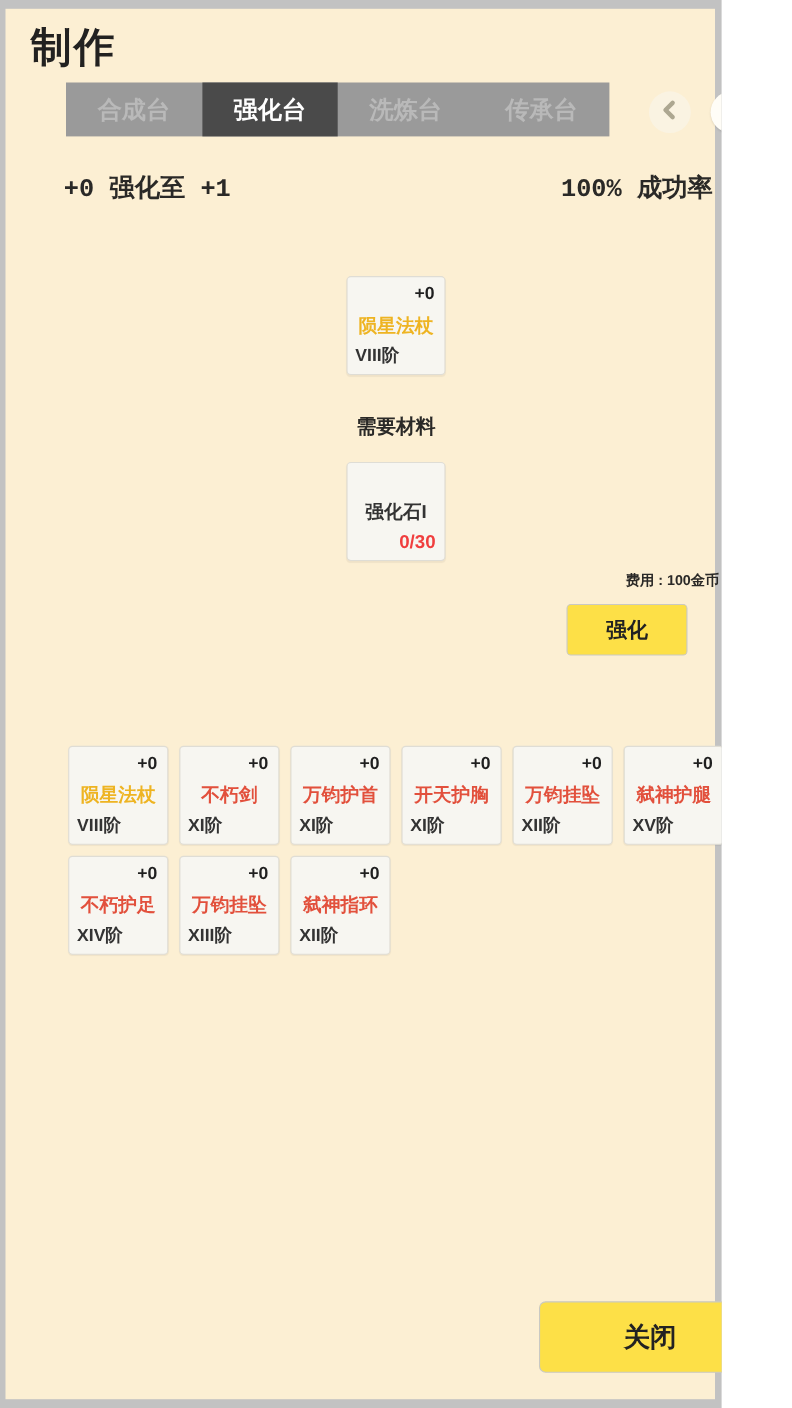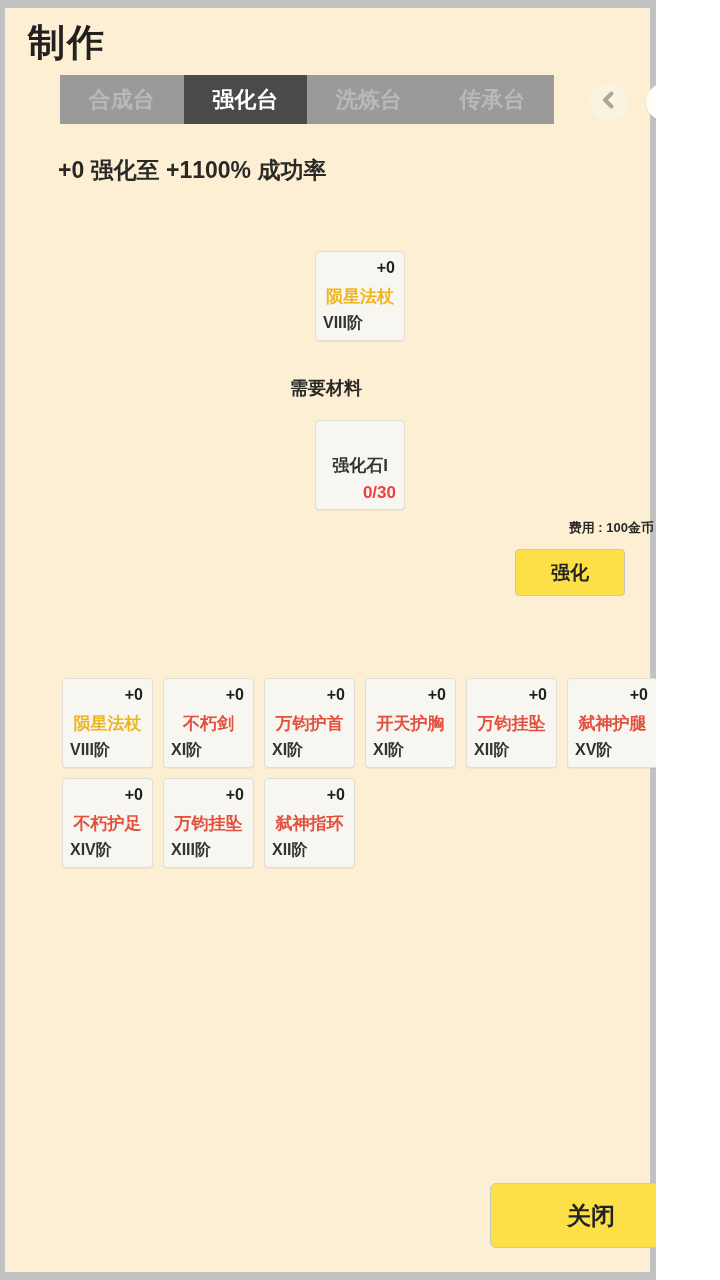--- a/index.html
+++ b/index.html
@@ -62,24 +62,25 @@
   }
   .nav-prev { left: 590px; background: #faf3e2; }
   .nav-next { left: 646px; background: #fffdf7; box-shadow: 0 1px 2px rgba(0,0,0,0.12); }
 
   
   .subtitle-row {
     position: absolute;
     left: 58px; top: 155px;
     width: 590px;
     display: flex;
-    justify-content: flex-start;
+    justify-content: space-between;
     font-size: 23px;
     font-weight: 800;
     color: #2a2927;
+    font-family: Liberation Mono, monospace;
   }
 
   
   .card {
     background: #f7f6f1;
     border: 1px solid #dfddd5;
     border-radius: 4px;
     position: absolute;
     box-shadow: 0 1px 1px rgba(0,0,0,0.05);
   }
@@ -114,21 +115,21 @@
     font-weight: 800;
   }
 
   .selected-card { left: 315px; top: 251px; width: 90px; height: 90px; }
   .material-card { left: 315px; top: 420px; width: 90px; height: 90px; }
 
   .materials-label {
     position: absolute;
     left: 290px; top: 376px;
     width: 140px;
-    text-align: left;
+    text-align: center;
     font-size: 18px;
     font-weight: 800;
     color: #2a2927;
   }
 
   .cost-label {
     position: absolute;
     left: 494px; top: 519px;
     width: 160px;
     text-align: right;

